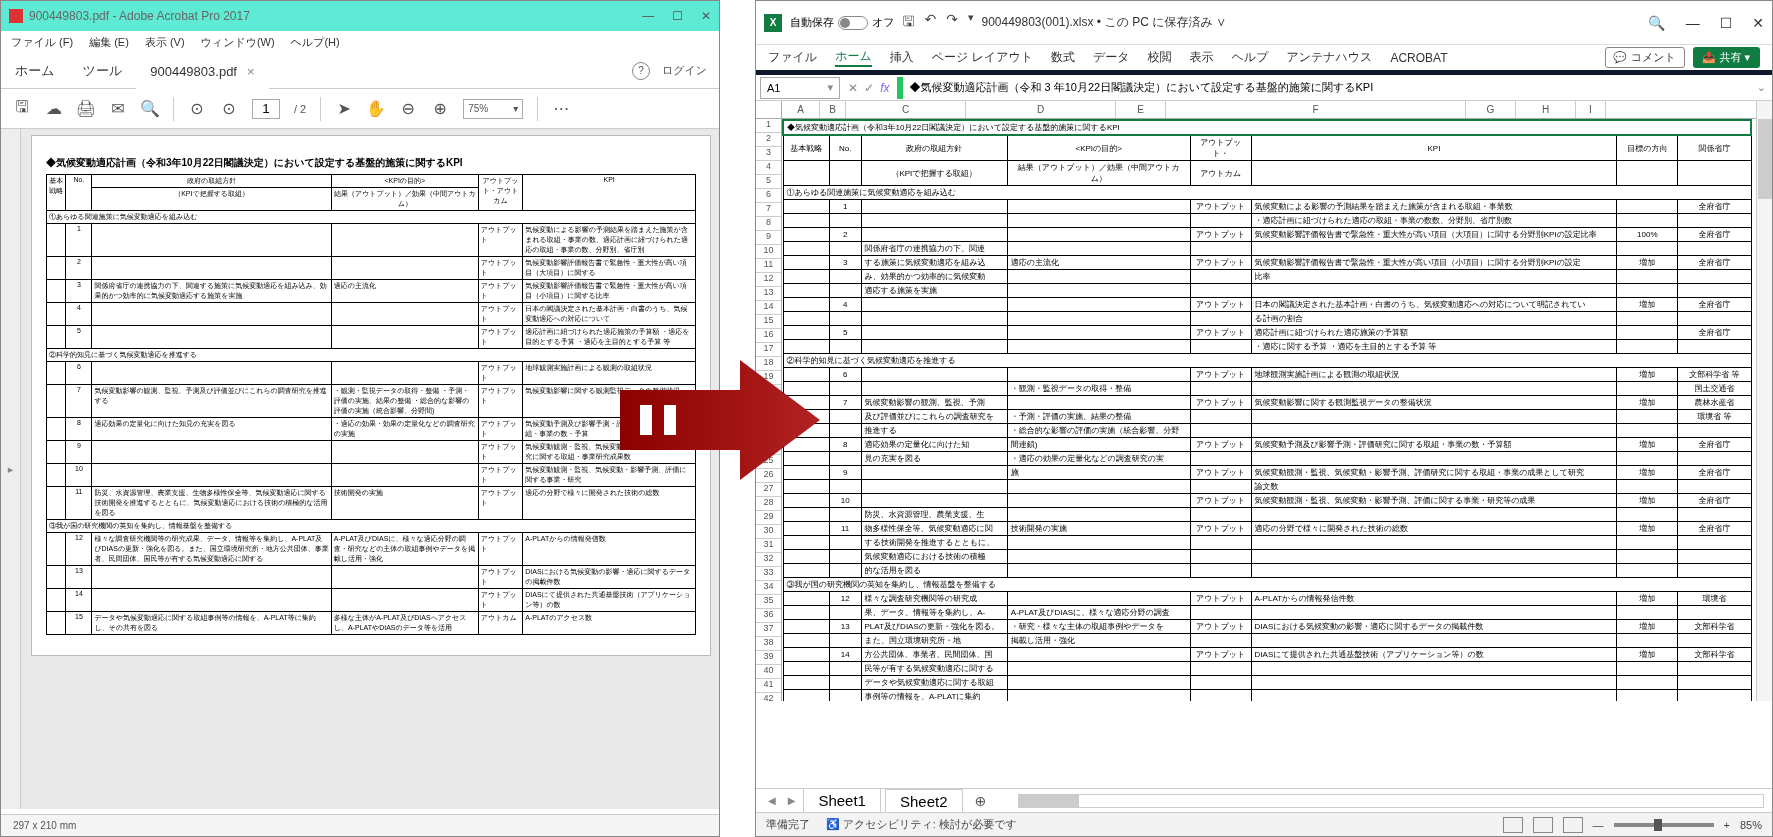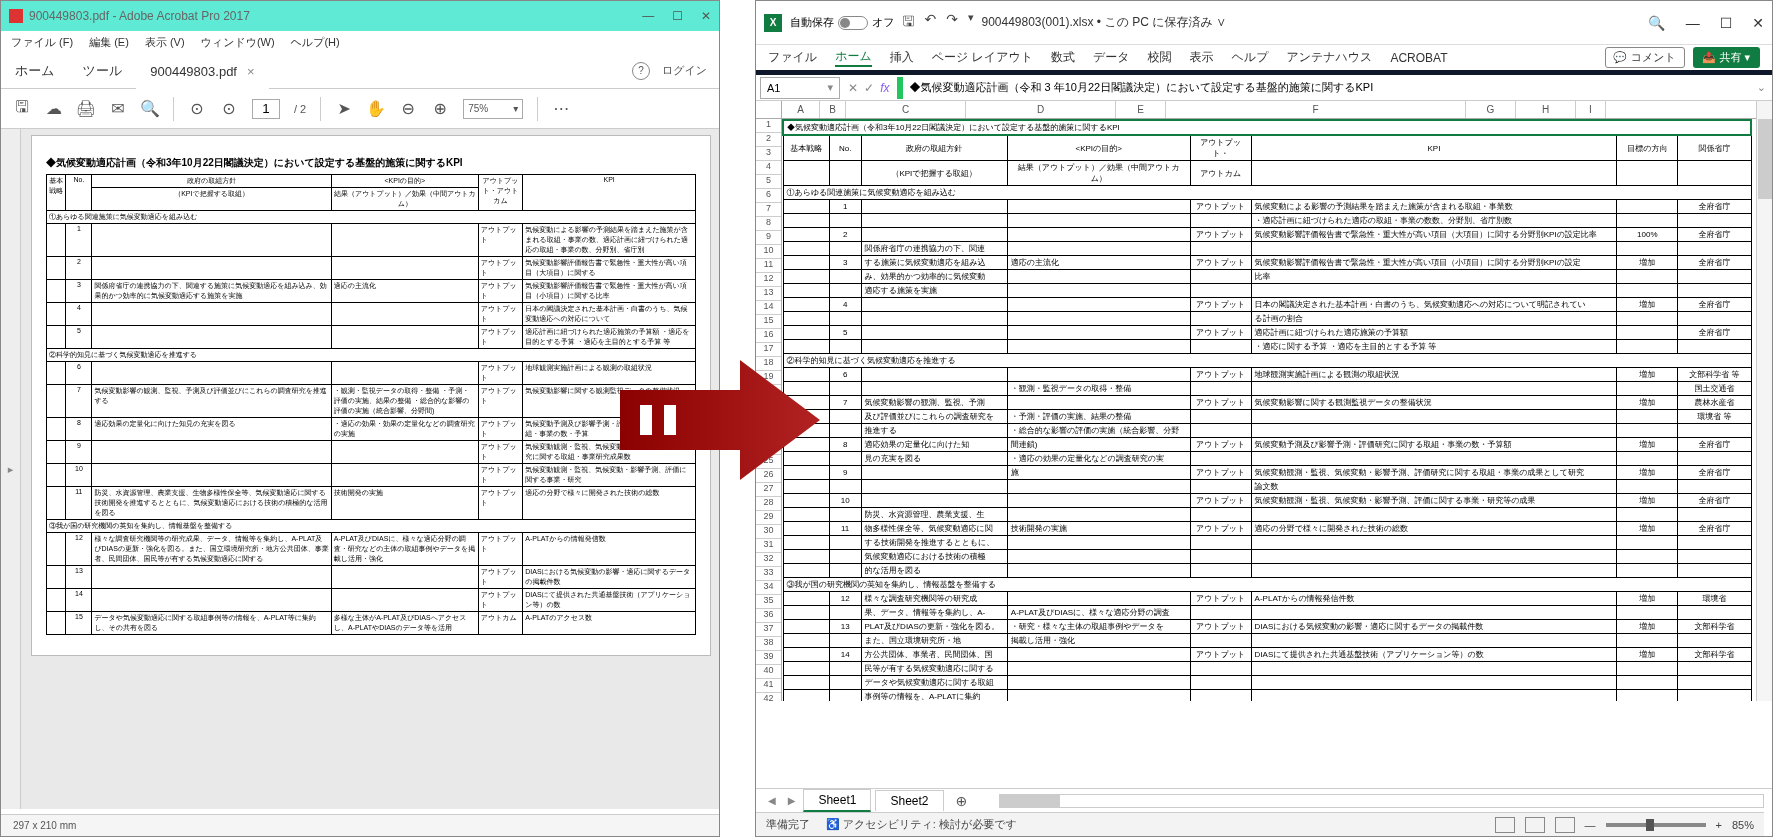--- a/index.html
+++ b/index.html
@@ -93,28 +93,28 @@
 .xl-tbl .colD { width: 150px; }
 .xl-tbl .colE { width: 50px; text-align: center; }
 .xl-tbl .colF { width: 300px; }
 .xl-tbl .colG { width: 50px; text-align: center; }
 .xl-tbl .colH { width: 60px; text-align: center; }
 .xl-tbl .sect td { border-left: 1px solid #000; border-right: 1px solid #000; }
 
 
 .xl-sheets { position: absolute; bottom: 24px; left: 0; right: 0; height: 24px; border-top: 1px solid #ccc; display: flex; align-items: center; padding: 0 8px; gap: 4px; background: #fff; }
 .xl-sheets .nav { color: #888; font-size: 10px; padding: 0 4px; }
-.xl-sheets .sheet-tab { padding: 3px 14px; font-size: 12px; border: 1px solid #ccc; border-bottom: none; }
+.xl-sheets .sheet-tab { padding: 3px 14px; font-size: 15px; border: 1px solid #ccc; border-bottom: none; }
 .xl-sheets .sheet-tab.active { background: #fff; border-bottom: 2px solid #107c41; }
 .xl-sheets .add { font-size: 14px; color: #555; padding: 0 8px; }
 .xl-sheets .scroll-h { flex: 1; height: 14px; border: 1px solid #ccc; margin-left: 20px; position: relative; }
 .xl-sheets .scroll-h::after { content: ''; position: absolute; left: 0; width: 60px; height: 100%; background: #ccc; }
 
 
-.xl-status { position: absolute; bottom: 0; left: 0; right: 8px; height: 24px; background: #f3f3f3; border-top: 1px solid #ccc; display: flex; align-items: center; padding: 0 10px; font-size: 11px; color: #444; gap: 16px; }
+.xl-status { position: absolute; bottom: 0; left: 0; right: 0; height: 24px; background: #f3f3f3; border-top: 1px solid #ccc; display: flex; align-items: center; padding: 0 10px; font-size: 11px; color: #444; gap: 16px; }
 .xl-status .right { margin-left: auto; display: flex; align-items: center; gap: 10px; }
 .xl-status .view-btn { width: 20px; height: 16px; border: 1px solid #888; }
 .xl-status .zoom-slider { width: 100px; height: 4px; background: #888; position: relative; }
 .xl-status .zoom-slider::after { content: ''; width: 8px; height: 12px; background: #555; position: absolute; left: 40px; top: -4px; }
 
 
 .xl-vscroll { position: absolute; right: 0; top: 0; width: 16px; height: 600px; border-left: 1px solid #ccc; background: #f5f5f5; }
 .xl-vscroll .thumb { position: absolute; top: 18px; width: 14px; left: 1px; height: 80px; background: #ccc; }
 </style>
 </head>

